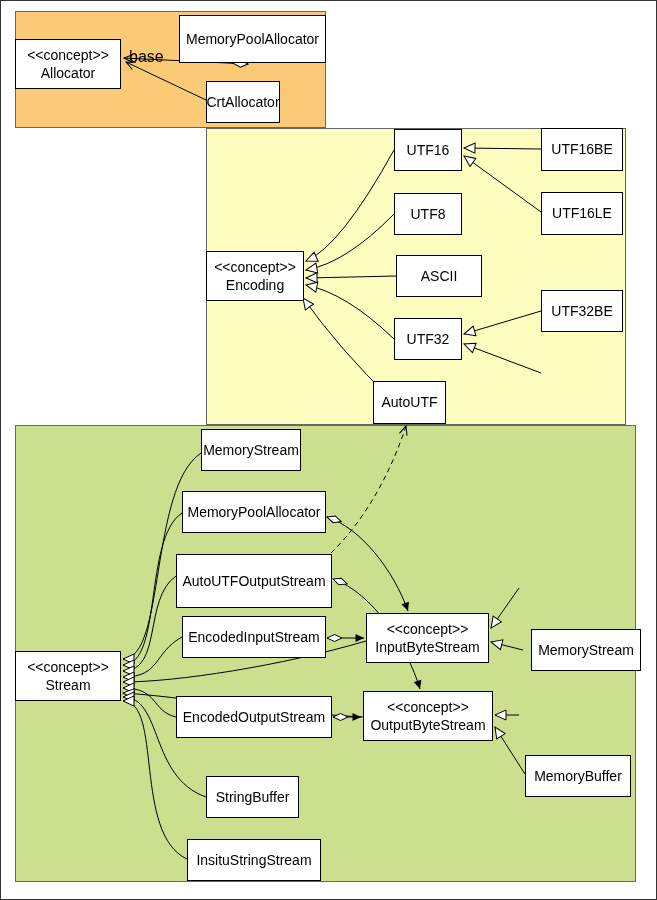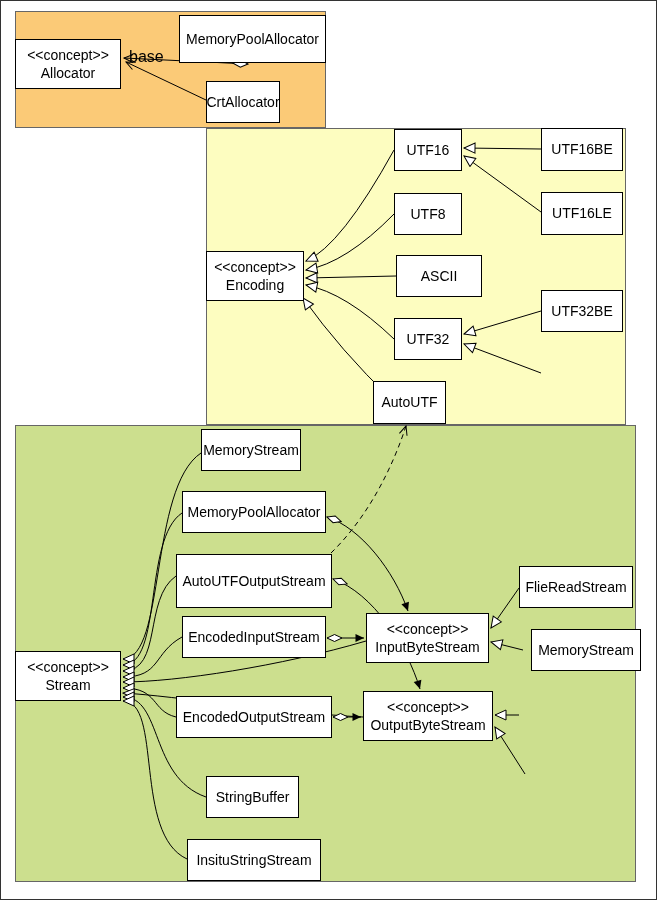--- a/index.html
+++ b/index.html
@@ -104,16 +104,16 @@
   <div class="node" style="left:181px;top:615px;width:144px;height:42px">EncodedInputStream</div>
   <div class="node" style="left:14px;top:650px;width:106px;height:50px">&lt;&lt;concept&gt;&gt;
 Stream</div>
   <div class="node" style="left:205px;top:775px;width:93px;height:42px">StringBuffer</div>
   <div class="node" style="left:175px;top:695px;width:156px;height:42px">EncodedOutputStream</div>
   <div class="node" style="left:186px;top:838px;width:134px;height:42px">InsituStringStream</div>
   <div class="node" style="left:365px;top:612px;width:123px;height:50px">&lt;&lt;concept&gt;&gt;
 InputByteStream</div>
   <div class="node" style="left:362px;top:690px;width:130px;height:50px">&lt;&lt;concept&gt;&gt;
 OutputByteStream</div>
-  <div class="node" style="left:518px;top:565px;width:114px;height:42px">FlieReadStream</div>
   <div class="node" style="left:530px;top:628px;width:110px;height:42px">MemoryStream</div>
+  <div class="node" style="left:524px;top:754px;width:106px;height:42px">MemoryBuffer</div>
 
 </div>
 
 </body></html>

